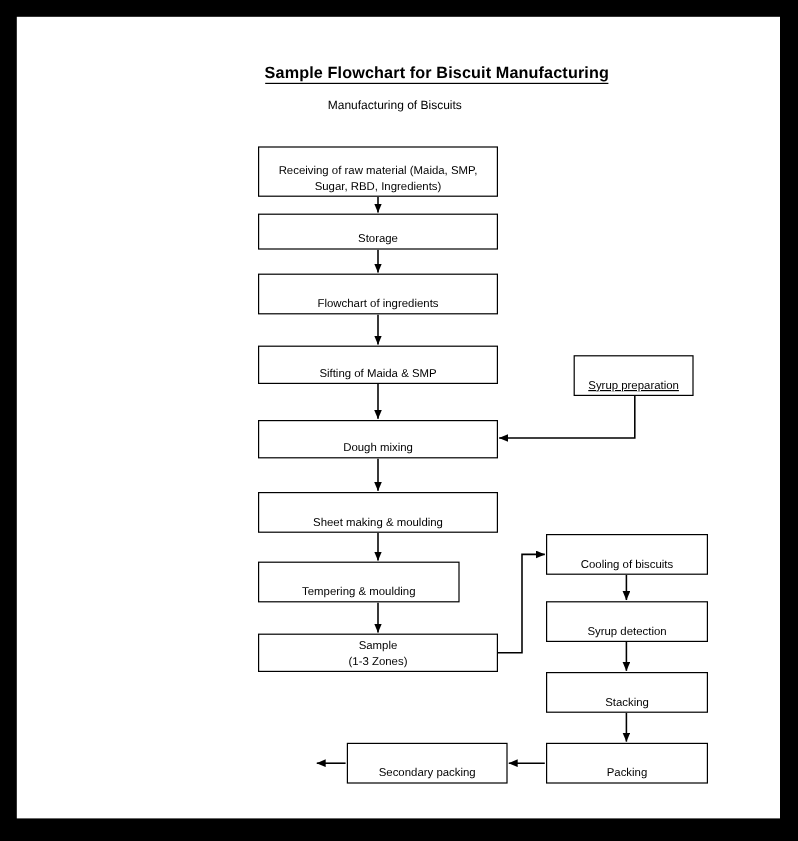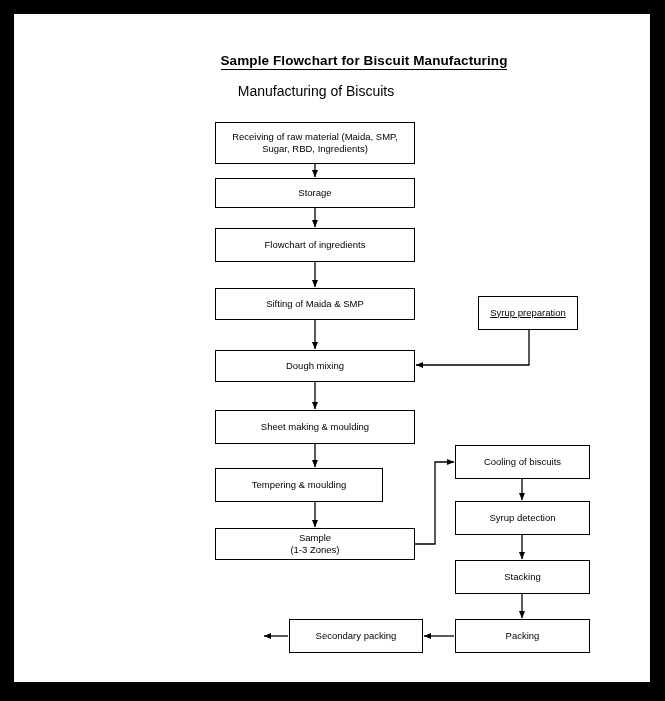--- a/index.html
+++ b/index.html
@@ -39,34 +39,34 @@
     font-weight: bold;
     color: #000;
     letter-spacing: 0.1px;
   }
   .title span {
     border-bottom: 1.5px solid #000;
     padding-bottom: 1px;
   }
   .subtitle {
     position: absolute;
-    left: 0;
+    left: 13px;
     top: 69px;
     width: 540px;
     text-align: center;
-    font-size: 14px;
+    font-size: 10px;
     color: #000;
   }
   .node {
     position: absolute;
     box-sizing: border-box;
     border: 1.3px solid #000;
     background: #ffffff;
     display: flex;
-    align-items: center;
+    align-items: flex-end;
     justify-content: center;
     text-align: center;
     font-size: 9.5px;
     line-height: 12.5px;
     color: #000;
     padding: 1px 2px;
   }
   .node .line2 { display: block; }
   svg.conn {
     position: absolute;

